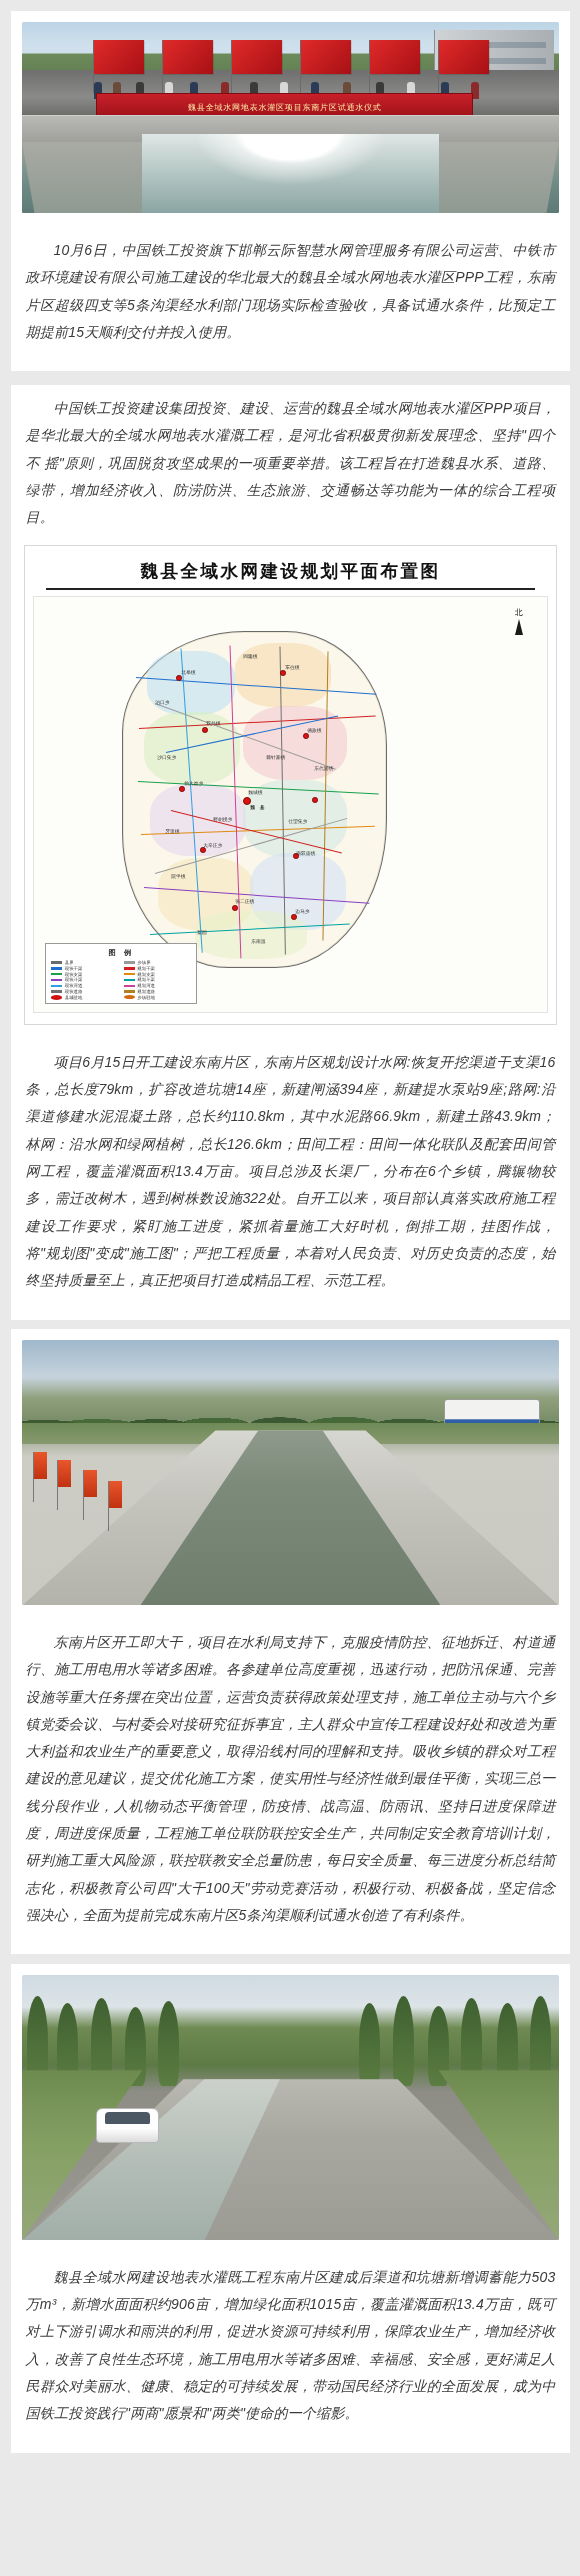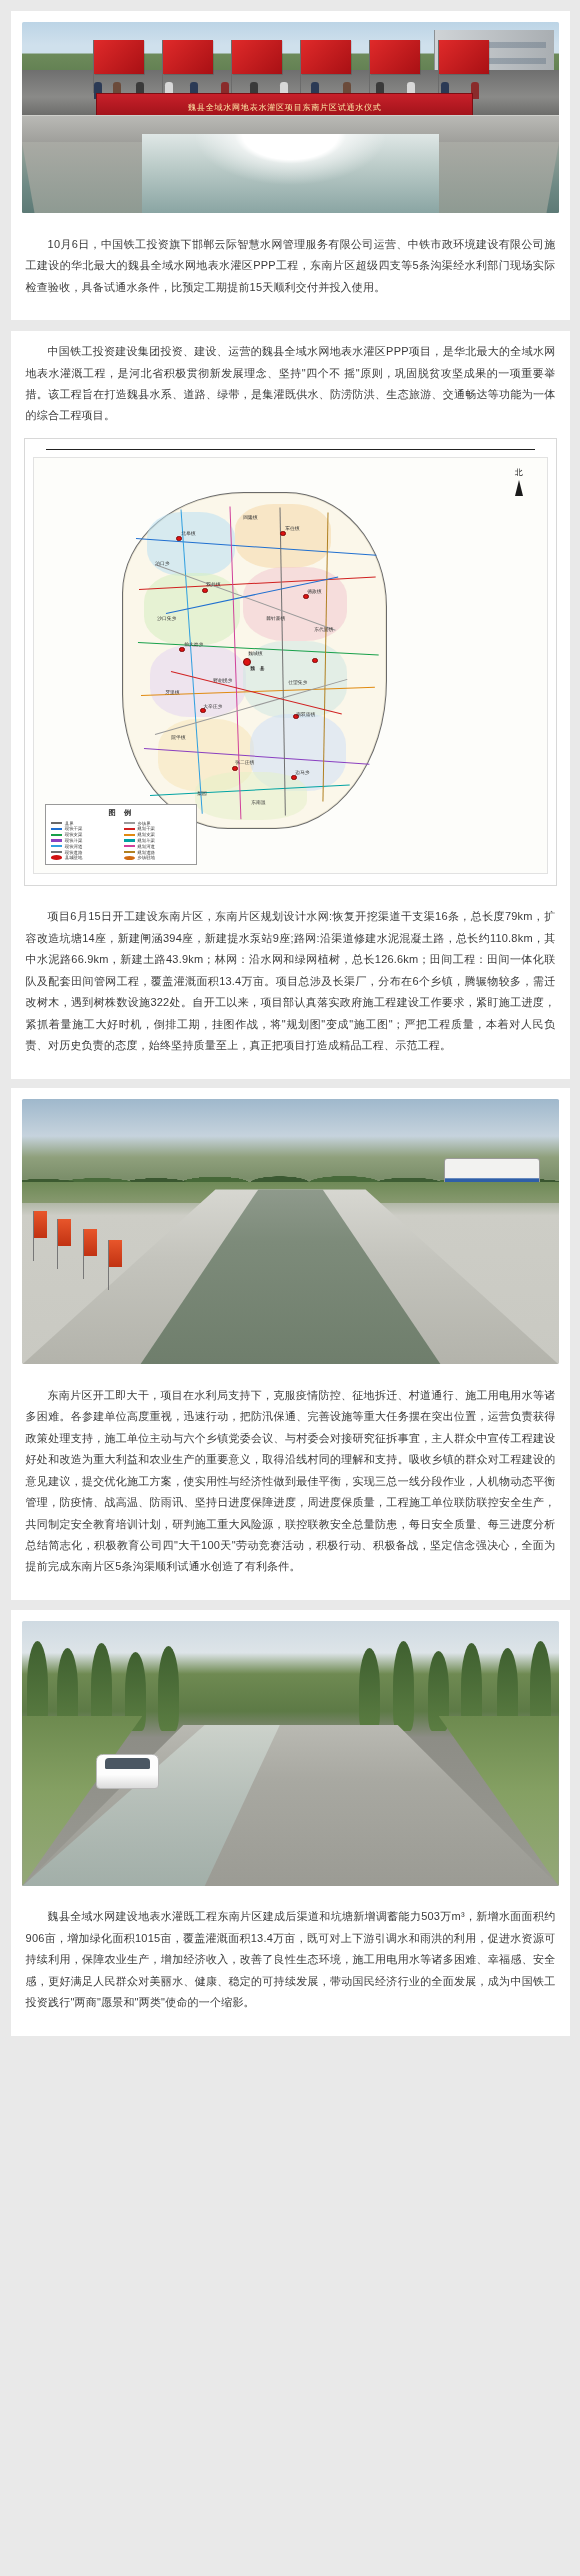--- a/index.html
+++ b/index.html
@@ -28,27 +28,28 @@
   }
   .photo {
     width: 100%;
     display: block;
     border-radius: 1.6px;
     overflow: hidden;
     position: relative;
   }
 
   .para {
-    font-size: 11px;
+    font-size: 14px;
     line-height: 1.95;
     color: #3a3a3a;
     text-align: justify;
     text-indent: 2em;
     padding: 9.6px 14.4px 0 14.4px;
     letter-spacing: 0.2px;
+    font-style: italic;
   }
 
   
   .p1 {
     height: 191px;
     background:
       linear-gradient(to bottom, #bcd4e6 0%, #cfe0ec 12%, #cfe0ec 16%, rgba(0,0,0,0) 17%),
       linear-gradient(to bottom, #7e9b6a 0%, #5f7d4f 30%, #9fae94 46%, #b9bfb8 100%);
     position: relative;
   }
@@ -327,23 +328,24 @@
         <div class="channel"></div>
         <div class="bankL"></div>
         <div class="bankR"></div>
         <div class="water"></div>
       </div>
     </div>
     <p class="para">10月6日，中国铁工投资旗下邯郸云际智慧水网管理服务有限公司运营、中铁市政环境建设有限公司施工建设的华北最大的魏县全域水网地表水灌区PPP工程，东南片区超级四支等5条沟渠经水利部门现场实际检查验收，具备试通水条件，比预定工期提前15天顺利交付并投入使用。</p>
   </div>
 
   <div class="card">
-    <p class="para">中国铁工投资建设集团投资、建设、运营的魏县全域水网地表水灌区PPP项目，是华北最大的全域水网地表水灌溉工程，是河北省积极贯彻新发展理念、坚持"四个不 摇"原则，巩固脱贫攻坚成果的一项重要举措。该工程旨在打造魏县水系、道路、绿带，是集灌既供水、防涝防洪、生态旅游、交通畅达等功能为一体的综合工程项目。</p>
+    <p class="para">中国铁工投资建设集团投资、建设、运营的魏县全域水网地表水灌区PPP项目，是华北最大的全域水网地表水灌溉工程，是河北省积极贯彻新发展理念、坚持"四个不 摇"原则，巩固脱贫攻坚成果的一项重要举措。该工程旨在打造魏县水系、道路、绿带，增加经济收入、防涝防洪、生态旅游、交通畅达等功能为一体的综合工程项目。</p>
 
     <div class="map-box">
+      <div class="map-title">魏县全域水网建设规划平面布置图</div>
       <div class="map-rule"></div>
 
       <div class="map-canvas">
 
         <div class="compass">
           <div>北</div>
           <div class="needle"></div>
         </div>
 
         <div class="county">

